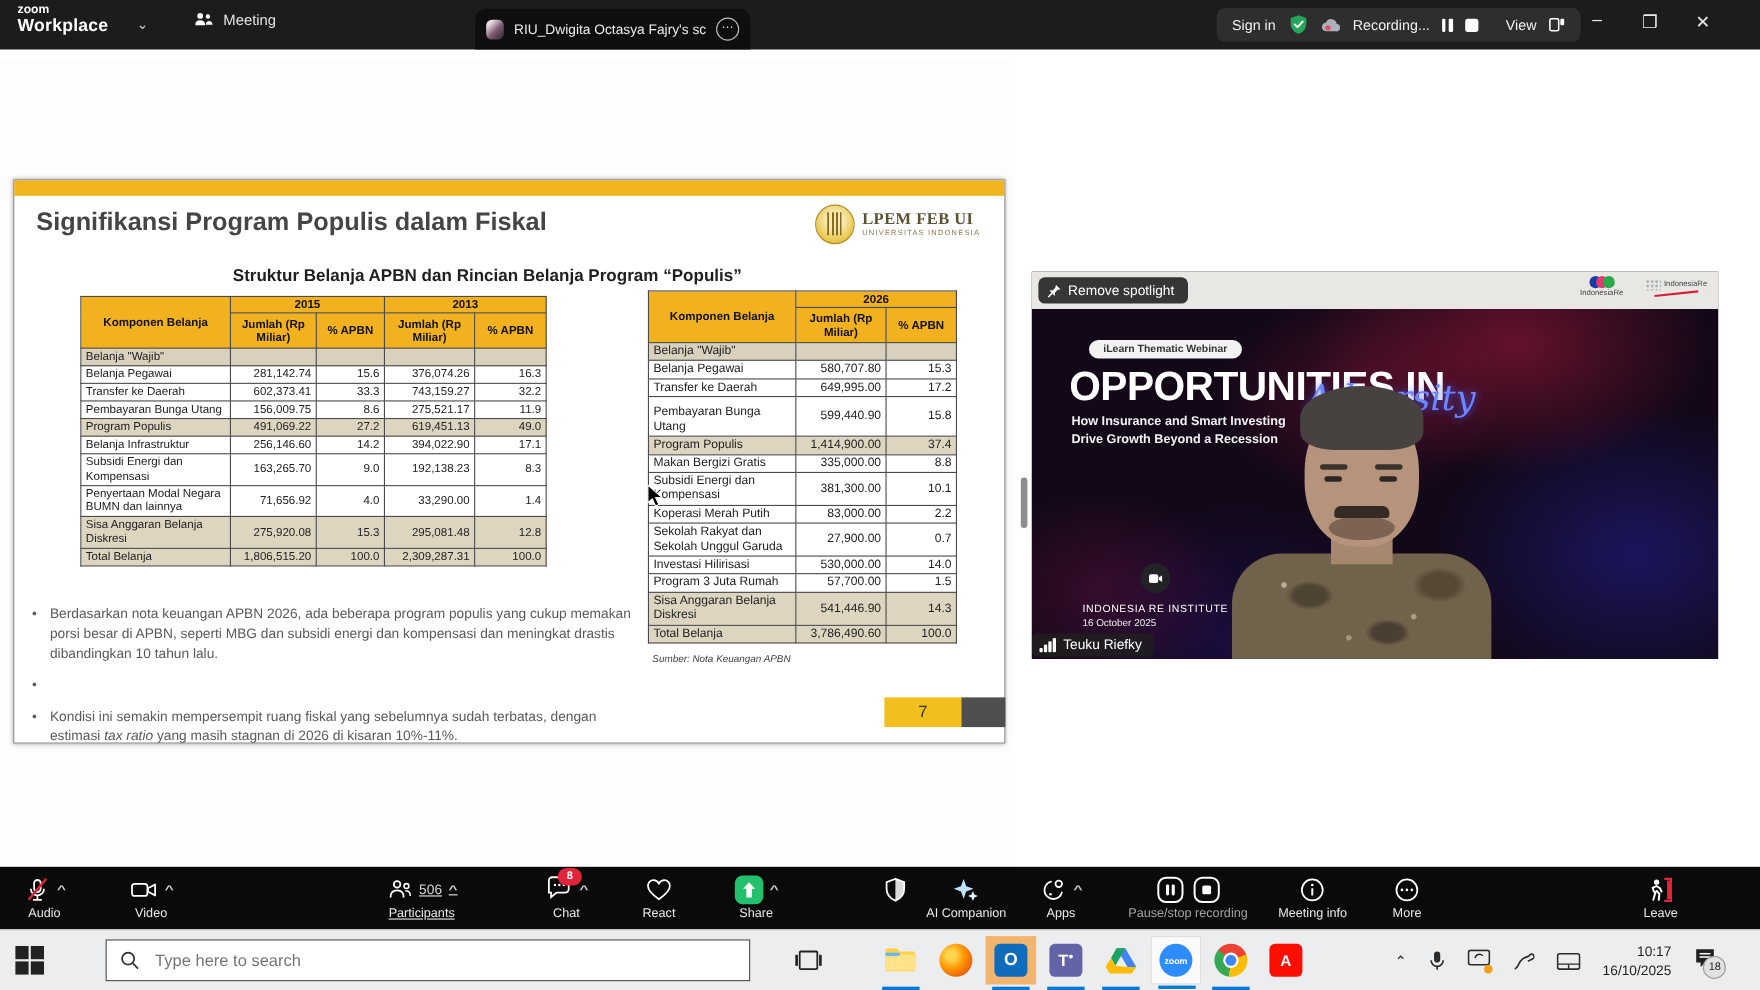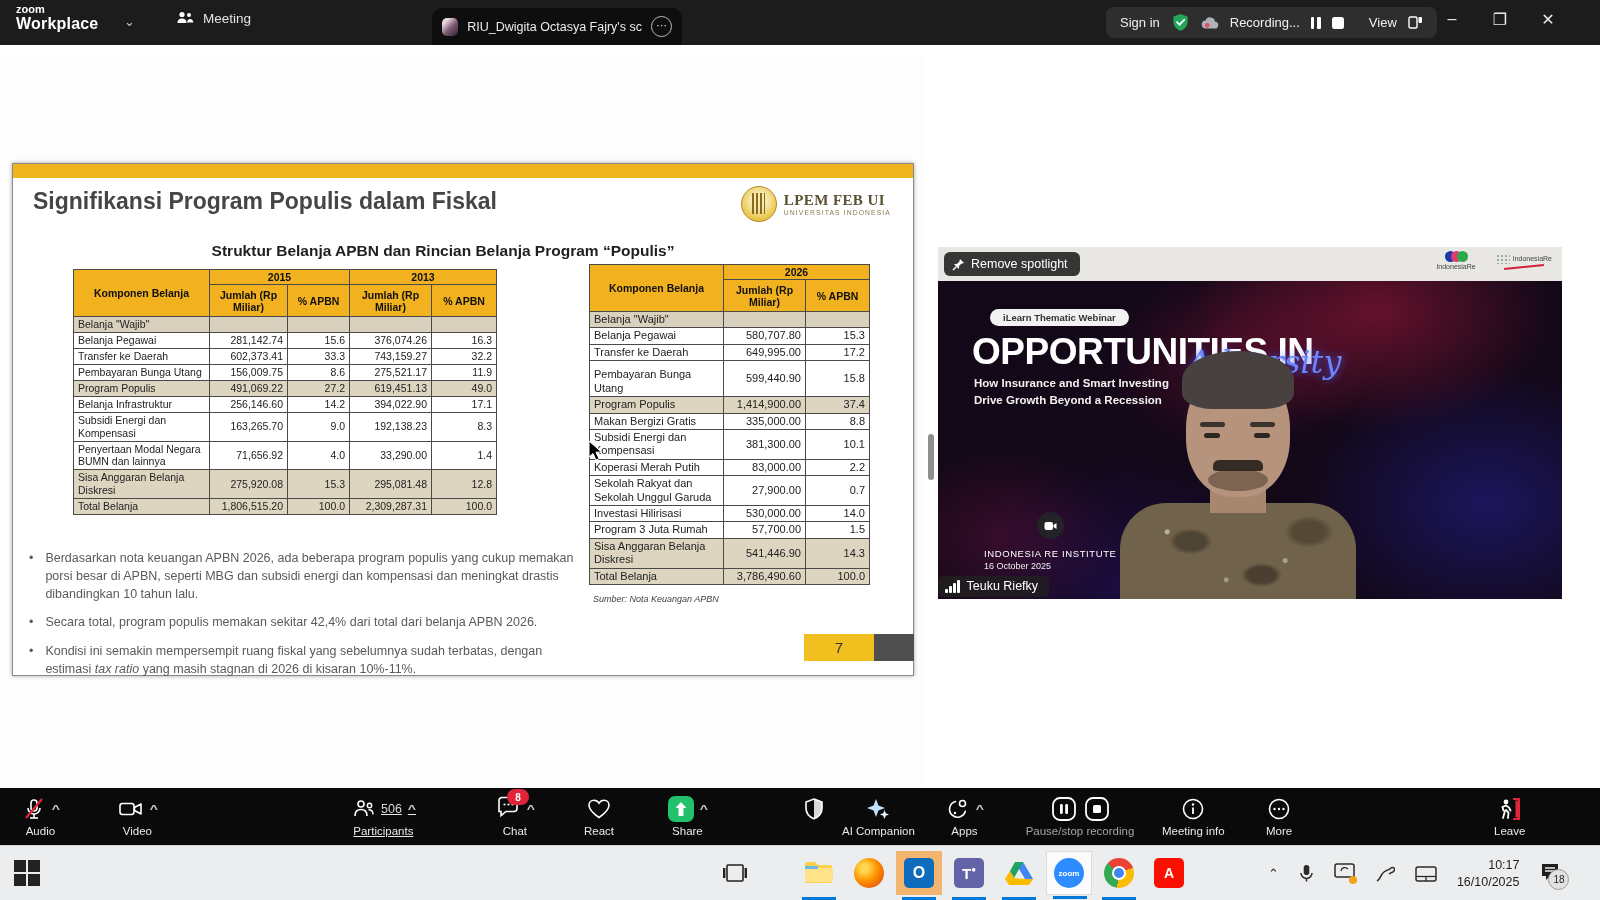--- a/index.html
+++ b/index.html
@@ -382,21 +382,20 @@
         </div>
       <div class="src-note">Sumber: Nota Keuangan APBN</div>
 
       <div class="bullets">
         <div class="bullet">
           <span class="dot">•</span>
           <span>Berdasarkan nota keuangan APBN 2026, ada beberapa program populis yang cukup memakan porsi besar di APBN, seperti MBG dan subsidi energi dan kompensasi dan meningkat drastis dibandingkan 10 tahun lalu.</span>
         </div>
         <div class="bullet">
           <span class="dot">•</span>
-          <span>Secara total, program populis memakan sekitar 42,4% dari total dari belanja APBN 2026.</span>
         </div>
         <div class="bullet">
           <span class="dot">•</span>
           <span><span>Kondisi ini semakin mempersempit ruang fiskal yang sebelumnya sudah terbatas, dengan estimasi </span><i>tax ratio</i><span> yang masih stagnan di 2026 di kisaran 10%-11%.</span></span>
         </div>
       </div>
 
       <div class="pagebox">7</div>
       <div class="pagebox2"></div>
     </div>
@@ -637,20 +636,27 @@
     </div>
   </div>
 
   <div class="taskbar">
     <div class="start">
         <i></i>
         <i></i>
         <i></i>
         <i></i>
       </div>
+    <div class="searchbox">
+      <svg width="18" height="18" viewBox="0 0 18 18">
+          <circle cx="7.5" cy="7.5" r="5.5" fill="none" stroke="#333" stroke-width="1.6"></circle>
+          <line x1="11.8" y1="11.8" x2="16.5" y2="16.5" stroke="#333" stroke-width="1.6"></line>
+        </svg>
+      <input type="text" placeholder="Type here to search" style="">
+    </div>
     <div class="tb-app" style="left:712px;">
       <svg width="26" height="22" viewBox="0 0 26 22">
           <rect x="5" y="3" width="16" height="16" rx="1" fill="none" stroke="#222" stroke-width="1.6"></rect>
           <rect x="1" y="6" width="2.4" height="10" fill="#222"></rect>
           <rect x="22.6" y="6" width="2.4" height="10" fill="#222"></rect>
         </svg>
     </div>
     <div class="tb-app open" style="left:796px;">
       <svg width="30" height="26" viewBox="0 0 30 26">
           <path d="M1 4 a2 2 0 0 1 2-2 h8 l3 3 h12 a2 2 0 0 1 2 2 v14 a2 2 0 0 1 -2 2 h-23 a2 2 0 0 1 -2-2 Z" fill="#ffd04c"></path>

